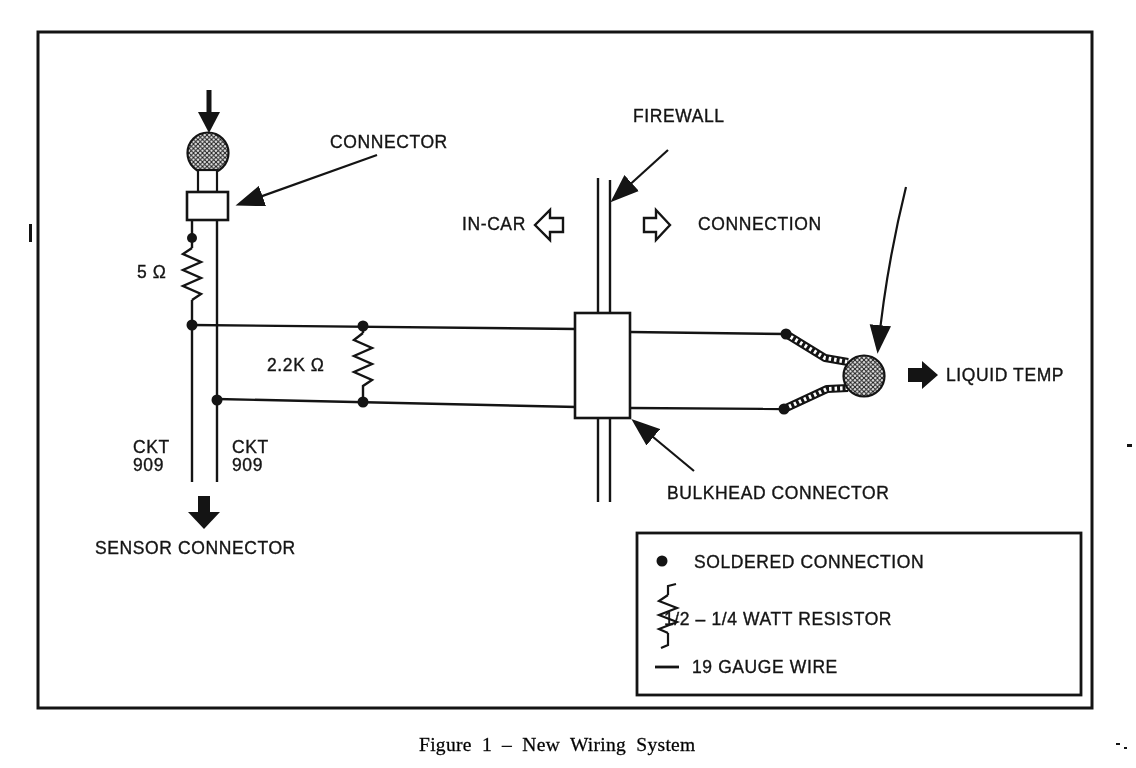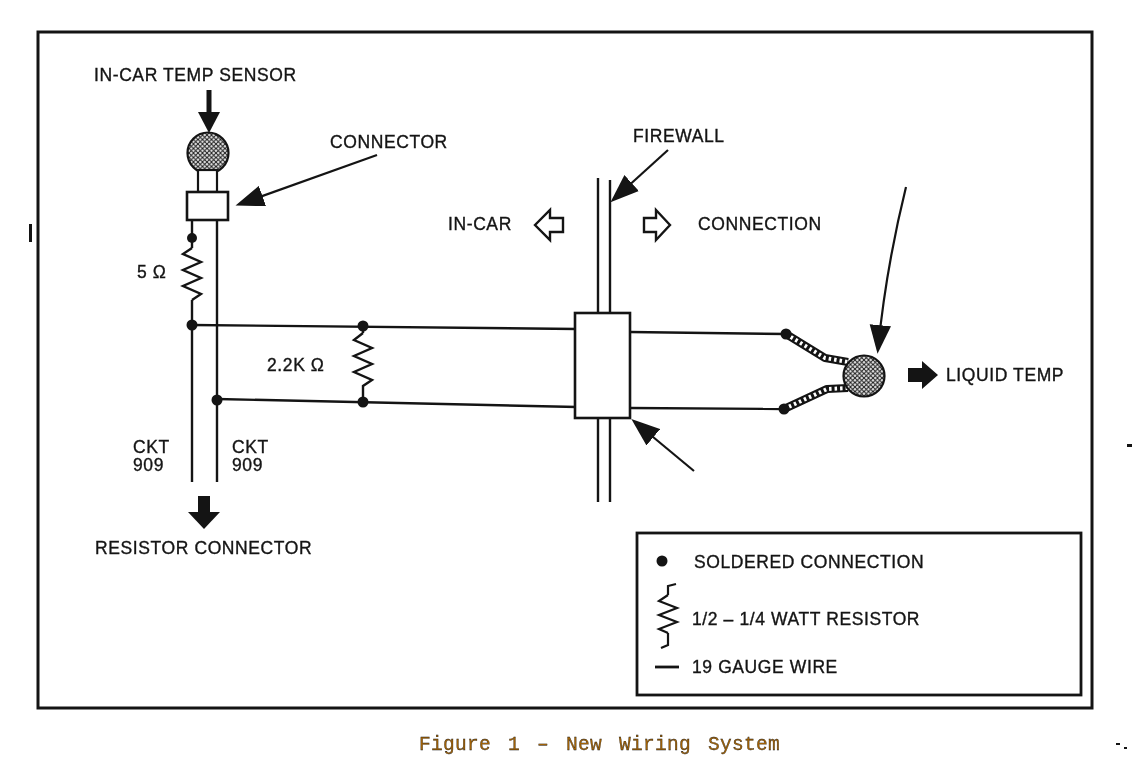--- a/index.html
+++ b/index.html
@@ -1,21 +1,21 @@
 <!DOCTYPE html>
 <html><head>
 <meta charset="utf-8">
 <style>
   html,body{margin:0;padding:0;background:#ffffff;}
   #page{position:relative;width:1136px;height:768px;background:#ffffff;overflow:hidden;
         font-family:"Liberation Sans",sans-serif;color:#141414;}
   .lbl{position:absolute;font-size:17.5px;line-height:18px;letter-spacing:.6px;
        color:#141414;white-space:pre-line;-webkit-text-stroke:.35px #141414;}
-  .caption{position:absolute;font-family:Liberation Mono, monospace;font-size:19.5px;
-       letter-spacing:.3px;word-spacing:5px;color:#a16207;-webkit-text-stroke:.3px #141414;}
+  .caption{position:absolute;font-family:Liberation Serif, serif;font-size:19.5px;
+       letter-spacing:.3px;word-spacing:5px;color:#000000;-webkit-text-stroke:.3px #141414;}
   svg{position:absolute;left:0;top:0;}
 </style>
 </head>
 <body>
 
 <div id="page">
 
   <svg width="1136" height="768" viewBox="0 0 1136 768">
     <defs>
       <pattern id="xh" width="4.5" height="4.5" patternUnits="userSpaceOnUse">
@@ -112,32 +112,32 @@
     </g>
 
     <g fill="#141414">
       <rect x="29" y="224" width="3" height="18"></rect>
       <rect x="1127" y="444" width="5" height="3"></rect>
       <rect x="1116" y="743" width="4" height="2"></rect>
       <rect x="1124" y="747" width="3" height="2"></rect>
     </g>
   </svg>
 
-  <div class="lbl" style="left:94px;top:66px">IN-CAR TEMP SENSOR</div>
   <div class="lbl" style="left:330px;top:133px">CONNECTOR</div>
-  <div class="lbl" style="left:633px;top:127px">FIREWALL</div>
-  <div class="lbl" style="left:448px;top:215px">IN-CAR</div>
+  <div class="lbl" style="left:633px;top:107px">FIREWALL</div>
+  <div class="lbl" style="left:462px;top:215px">IN-CAR</div>
   <div class="lbl" style="left:698px;top:215px">CONNECTION</div>
   <div class="lbl" style="left:946px;top:366px">LIQUID TEMP</div>
   <div class="lbl" style="left:137px;top:263px">5 Ω</div>
   <div class="lbl" style="left:267px;top:356px">2.2K Ω</div>
   <div class="lbl" style="left:133px;top:438px">CKT
 909</div>
   <div class="lbl" style="left:232px;top:438px">CKT
 909</div>
-  <div class="lbl" style="left:95px;top:539px">RESISTOR CONNECTOR</div>
+  <div class="lbl" style="left:95px;top:539px">SENSOR CONNECTOR</div>
+  <div class="lbl" style="left:667px;top:484px">BULKHEAD CONNECTOR</div>
 
   <div class="lbl" style="left:694px;top:553px">SOLDERED CONNECTION</div>
-  <div class="lbl" style="left:692px;top:610px">1/2 – 1/4 WATT RESISTOR</div>
+  <div class="lbl" style="left:664px;top:610px">1/2 – 1/4 WATT RESISTOR</div>
   <div class="lbl" style="left:692px;top:658px">19 GAUGE WIRE</div>
 
   <div class="caption" style="left:419px;top:734px">Figure 1 – New Wiring System</div>
 </div>
 
 </body></html>

